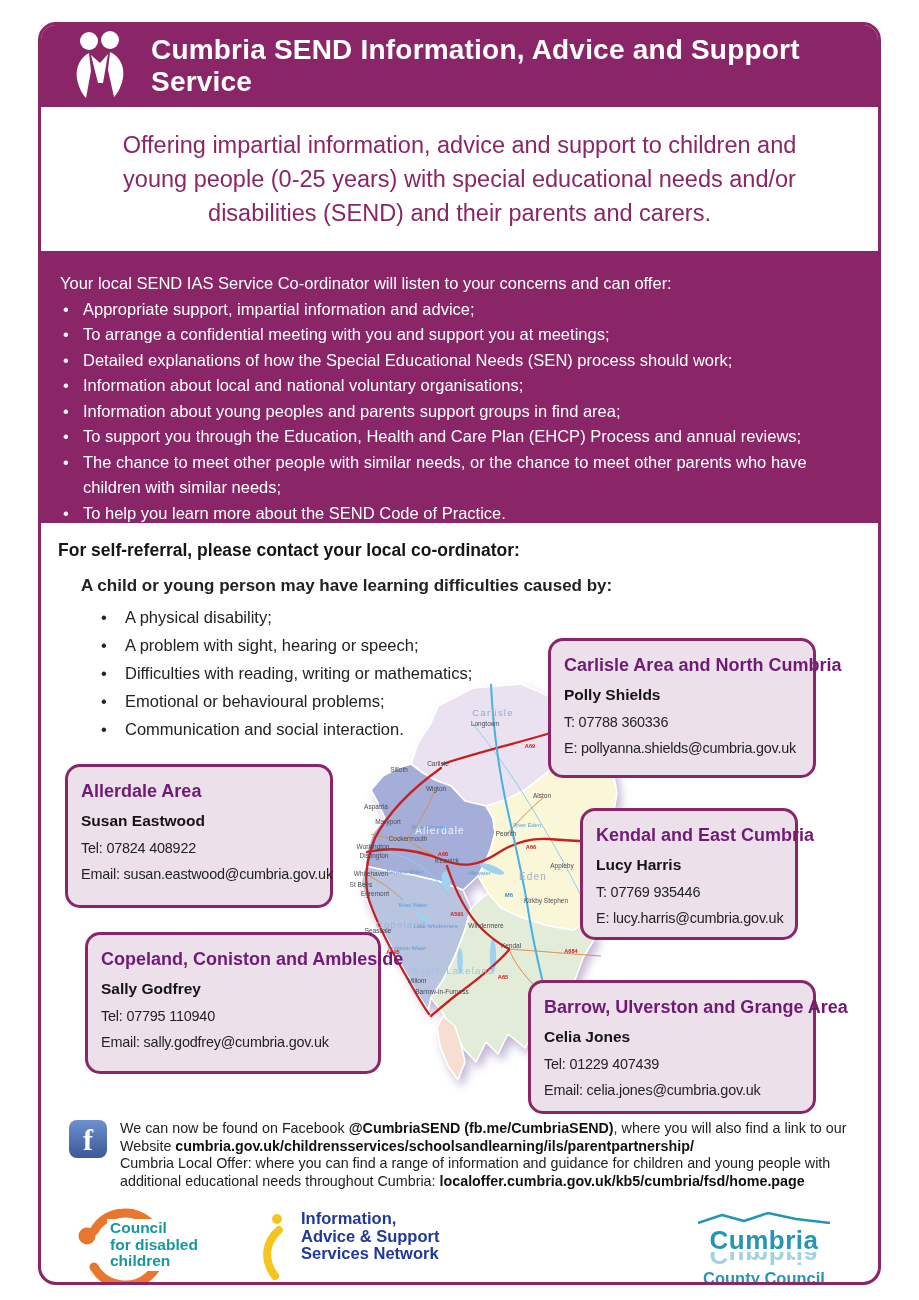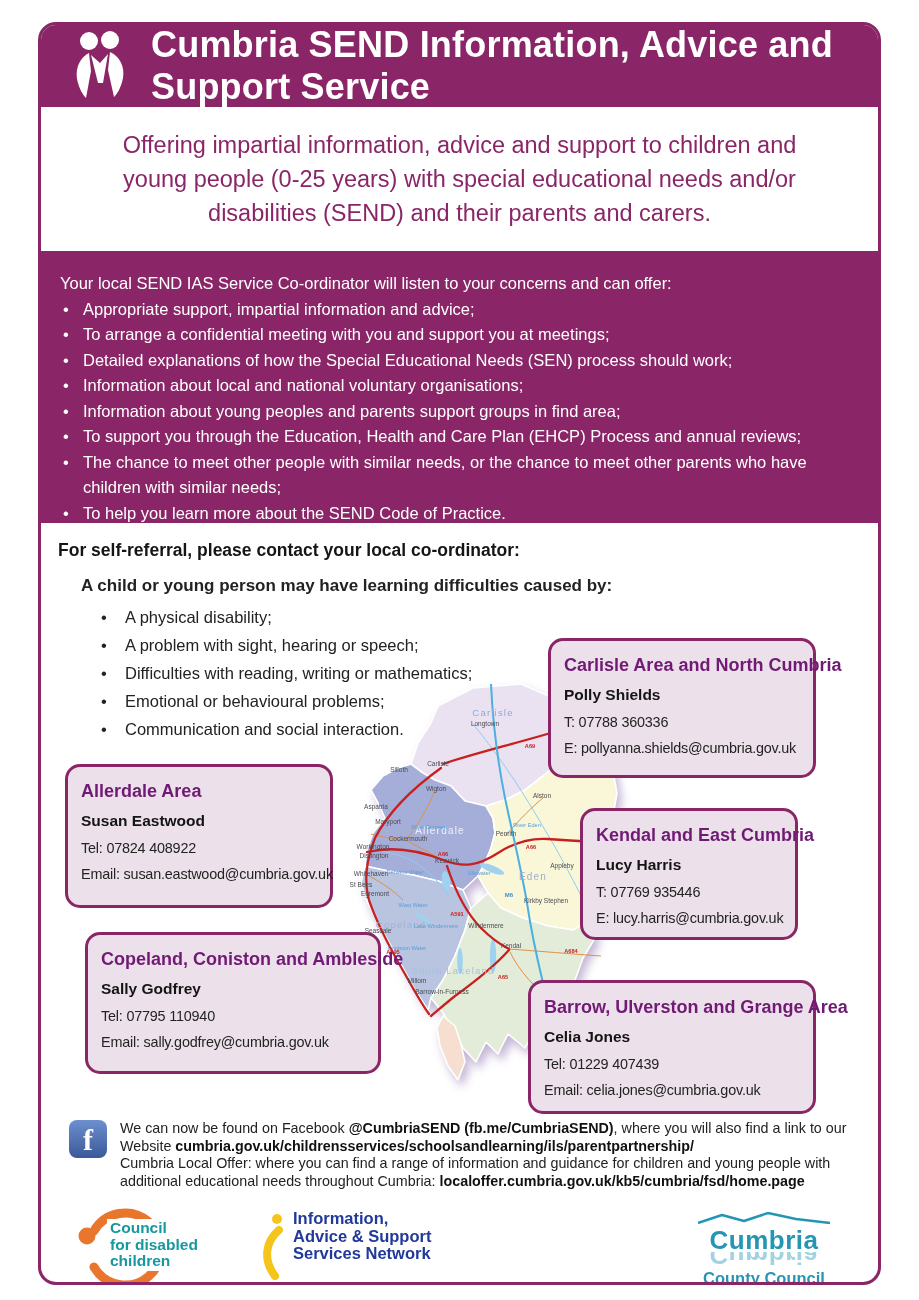--- a/index.html
+++ b/index.html
@@ -2,21 +2,21 @@
 <html><head>
 <meta charset="utf-8">
 <style>
   html,body{margin:0;padding:0;background:#fff;}
   body{width:919px;height:1300px;font-family:"Liberation Sans","DejaVu Sans",sans-serif;-webkit-font-smoothing:antialiased;}
   .flyer{box-sizing:border-box;position:absolute;left:38px;top:22px;width:843px;height:1263px;
          border:3px solid #8a2667;border-radius:18px;overflow:hidden;background:#fff;}
   
   .hdr{height:82px;background:#8a2667;display:flex;align-items:center;padding-left:26px;}
   .hdr svg{flex:none;}
-  .hdr h1{color:#fff;font-size:36px;font-weight:bold;margin:0 0 0 20px;letter-spacing:.2px;}
+  .hdr h1{color:#fff;font-size:28px;font-weight:bold;margin:0 0 0 20px;letter-spacing:.2px;}
   
   .intro{height:144px;display:flex;align-items:center;justify-content:center;padding:0 70px;box-sizing:border-box;}
   .intro p{margin:0;text-align:center;color:#8a2667;font-size:23.5px;line-height:34px;font-weight:400;}
   
   .offer{height:272px;background:#8a2667;color:#fff;box-sizing:border-box;padding:20px 22px 0 19px;}
   .offer .lead{font-size:16.5px;line-height:25.5px;}
   .brow{display:flex;font-size:16.5px;line-height:25.5px;}
   .brow .dot{flex:none;width:20px;padding-left:3px;}
   .brow .btxt{flex:1;}
   
@@ -52,21 +52,21 @@
   .fb-icon{flex:none;width:38px;height:38px;border-radius:8px;background:linear-gradient(#6d8fd0,#3b5998);
            color:#fff;font-weight:bold;font-size:30px;text-align:center;line-height:40px;font-family:"Liberation Serif",serif;}
   .fb p{margin:0;font-size:14.3px;line-height:17.6px;color:#222;}
   .fb b{color:#111;}
   
   .logos{position:relative;height:97px;}
   .cdc{position:absolute;left:22px;top:0px;width:170px;height:95px;}
   .cdc-text{position:absolute;left:44px;top:17px;background:#fff;padding:1px 3px;color:#17989e;
             font-weight:bold;font-size:15.5px;line-height:16.5px;}
   .iass{position:absolute;left:218px;top:8px;display:flex;}
-  .iass-text{color:#20399a;font-weight:bold;font-size:16.5px;line-height:17.5px;margin-left:8px;}
+  .iass-text{color:#20399a;font-weight:bold;font-size:16.5px;line-height:17.5px;margin-left:16px;}
   .ccc{position:absolute;right:34px;top:8px;width:160px;text-align:center;color:#2496b4;}
   .ccc-word{font-weight:bold;font-size:26px;line-height:24px;letter-spacing:.5px;}
   .ccc-mirror{transform:scaleY(-1);opacity:.42;height:15px;overflow:hidden;}
   .ccc-sub{font-weight:bold;font-size:16.5px;margin-top:2px;}
 </style>
 </head>
 <body>
 
 <div class="flyer">
 

